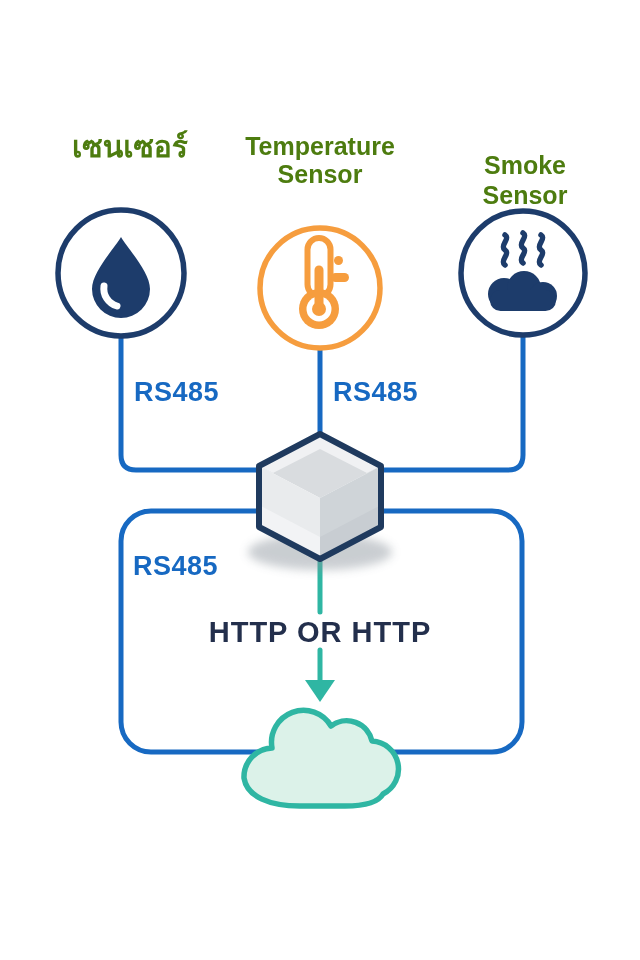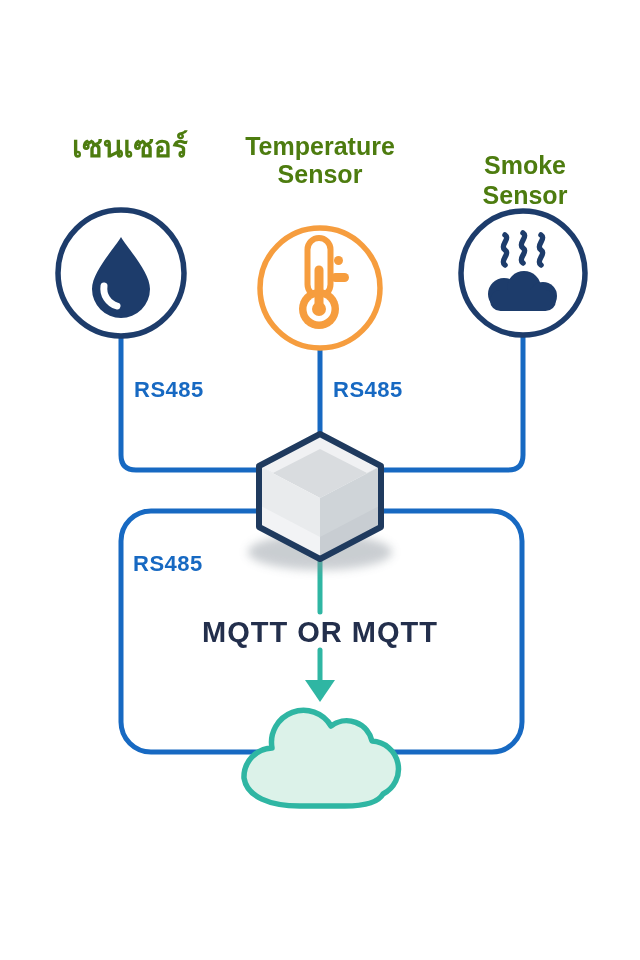--- a/index.html
+++ b/index.html
@@ -5,21 +5,21 @@
   html,body{margin:0;padding:0;background:#ffffff;}
   body{width:640px;height:960px;position:relative;overflow:hidden;
        font-family:"Liberation Sans","DejaVu Sans",sans-serif;}
   .stage{position:absolute;inset:0;}
   svg{position:absolute;left:0;top:0;}
   .lbl{position:absolute;color:#4d7c0f;text-align:center;}
   .sensor-title{font-weight:700;}
   .thai-title{left:10px;top:128px;width:240px;font-size:30px;line-height:37px;font-weight:700;}
   .temp-title{left:220px;top:132px;width:200px;font-size:25px;line-height:28px;font-weight:600;}
   .smoke-title{left:425px;top:132px;width:200px;font-size:25px;line-height:30px;font-weight:600;margin-top:18px;}
-  .proto{position:absolute;font-size:22px;font-weight:700;color:#1769c2;letter-spacing:0.5px;}
+  .proto{position:absolute;font-size:27px;font-weight:700;color:#1769c2;letter-spacing:0.5px;}
   .proto-left{left:134px;top:377px;}
   .proto-mid{left:333px;top:377px;}
   .proto-bottom{left:133px;top:551px;}
   .mqtt{position:absolute;left:170px;top:616px;width:300px;text-align:center;
         font-size:29px;font-weight:700;color:#232f4c;letter-spacing:1px;}
 </style>
 </head>
 <body>
 
 <div class="stage">
@@ -114,14 +114,14 @@
 
   <div class="lbl sensor-title smoke-title">
     <div>Smoke</div>
     <div>Sensor</div>
   </div>
 
   <div class="proto proto-left">RS485</div>
   <div class="proto proto-mid">RS485</div>
   <div class="proto proto-bottom">RS485</div>
 
-  <div class="mqtt">MQTT OR MQTT</div>
+  <div class="mqtt">HTTP OR HTTP</div>
 </div>
 
 </body></html>

